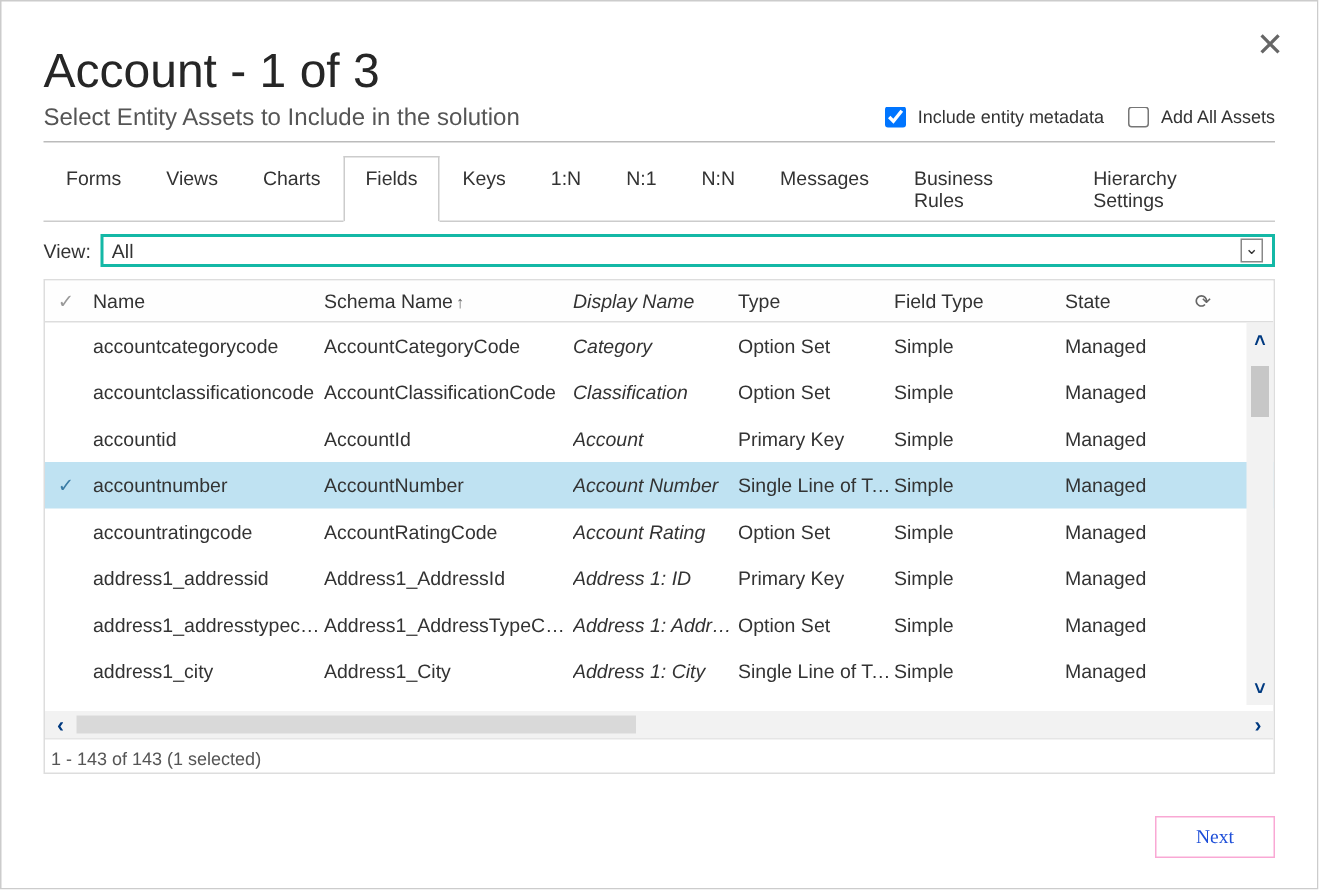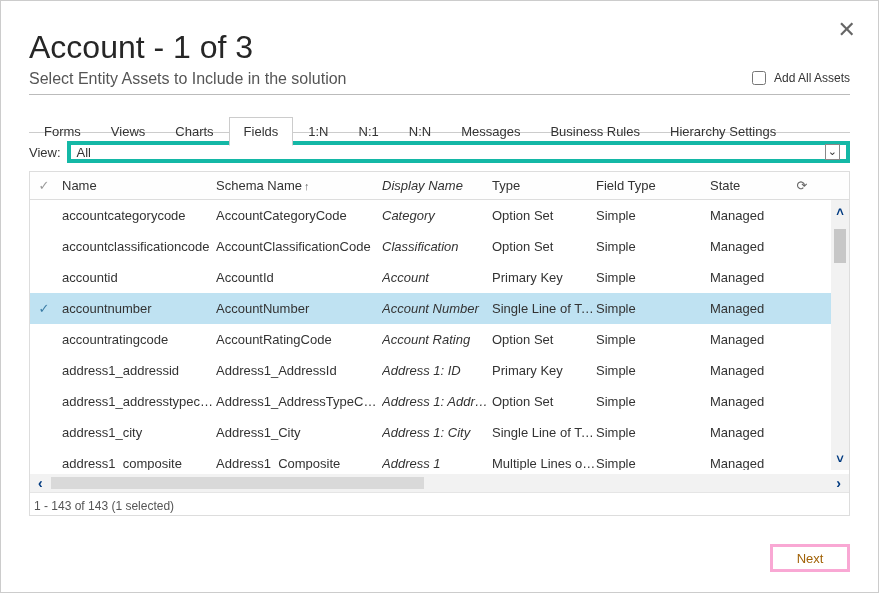--- a/index.html
+++ b/index.html
@@ -42,34 +42,34 @@
     margin-left: 12px; cursor: pointer;
   }
   .chk input { width: 14px; height: 14px; cursor: pointer; }
   .tabs {
     display: flex; border-bottom: 1px solid #ccc;
     margin-top: 8px;
   }
   .tab {
     padding: 6px 14px; font-size: 13px; color: #333;
     cursor: pointer; border: 1px solid transparent;
-    position: relative; top: 14px;
+    position: relative; top: 1px;
   }
   .tab.active {
     border: 1px solid #ccc; border-bottom: 1px solid #fff;
     background: #fff;
   }
   .view-row {
     display: flex; align-items: center; gap: 6px;
     margin-top: 8px; font-size: 13px; text-align: right;
   }
   .view-select {
     flex: 1; display: flex; align-items: center;
     justify-content: space-between;
-    border: 4px solid #14b8a6; height: 22px;
+    border: 2px solid #14b8a6; height: 22px;
     padding: 0 6px; font-size: 13px; cursor: pointer;
     background: #fff;
   }
   .grid {
     margin-top: 8px;
     border: 1px solid #ddd;
     flex: 1; display: flex; flex-direction: column;
     overflow: hidden;
   }
   .grid-header, .grid-row {
@@ -127,49 +127,54 @@
   .status-bar {
     font-size: 12px; color: #555; padding: 6px 4px 2px 4px;
     border-top: 1px solid #e5e5e5; margin-top: 0;
   }
   .footer {
     display:flex; justify-content:flex-end; gap: 10px;
     margin-top: 28px;
   }
   .btn {
     min-width: 80px; height: 28px;
-    border: 3px solid #f9a8d4;
+    border: 1px solid #f9a8d4;
     background: #fff;
-    font-size: 13px; color: #a16207;
+    font-size: 13px; color: #1d4ed8;
     cursor: pointer;
-    display:flex; align-items:center; justify-content:center;
+    display:flex; align-items:center; justify-content:center;font-family:Liberation Serif, serif;
   }
   .check-glyph { font-size: 13px;}
 </style>
 </head>
 <body>
 
 <div class="dialog">
   <span class="close-x">✕</span>
 
   <div class="title">Account - 1 of 3</div>
   <div class="subtitle">Select Entity Assets to Include in the solution</div>
 
   <div class="opts-row">
+    <label class="chk">
+      <input type="checkbox" checked="" style="">
+      <span>Include entity metadata</span>
+    </label>
     <label class="chk">
       <input type="checkbox" style="">
       <span>Add All Assets</span>
     </label>
   </div>
 
   <div class="tabs">
     <div class="tab">Forms</div>
     <div class="tab">Views</div>
     <div class="tab">Charts</div>
     <div class="tab active">Fields</div>
+    <div class="tab">Keys</div>
     <div class="tab">1:N</div>
     <div class="tab">N:1</div>
     <div class="tab">N:N</div>
     <div class="tab">Messages</div>
     <div class="tab">Business Rules</div>
     <div class="tab">Hierarchy Settings</div>
   </div>
 
   <div class="view-row">
     <span>View:</span>

